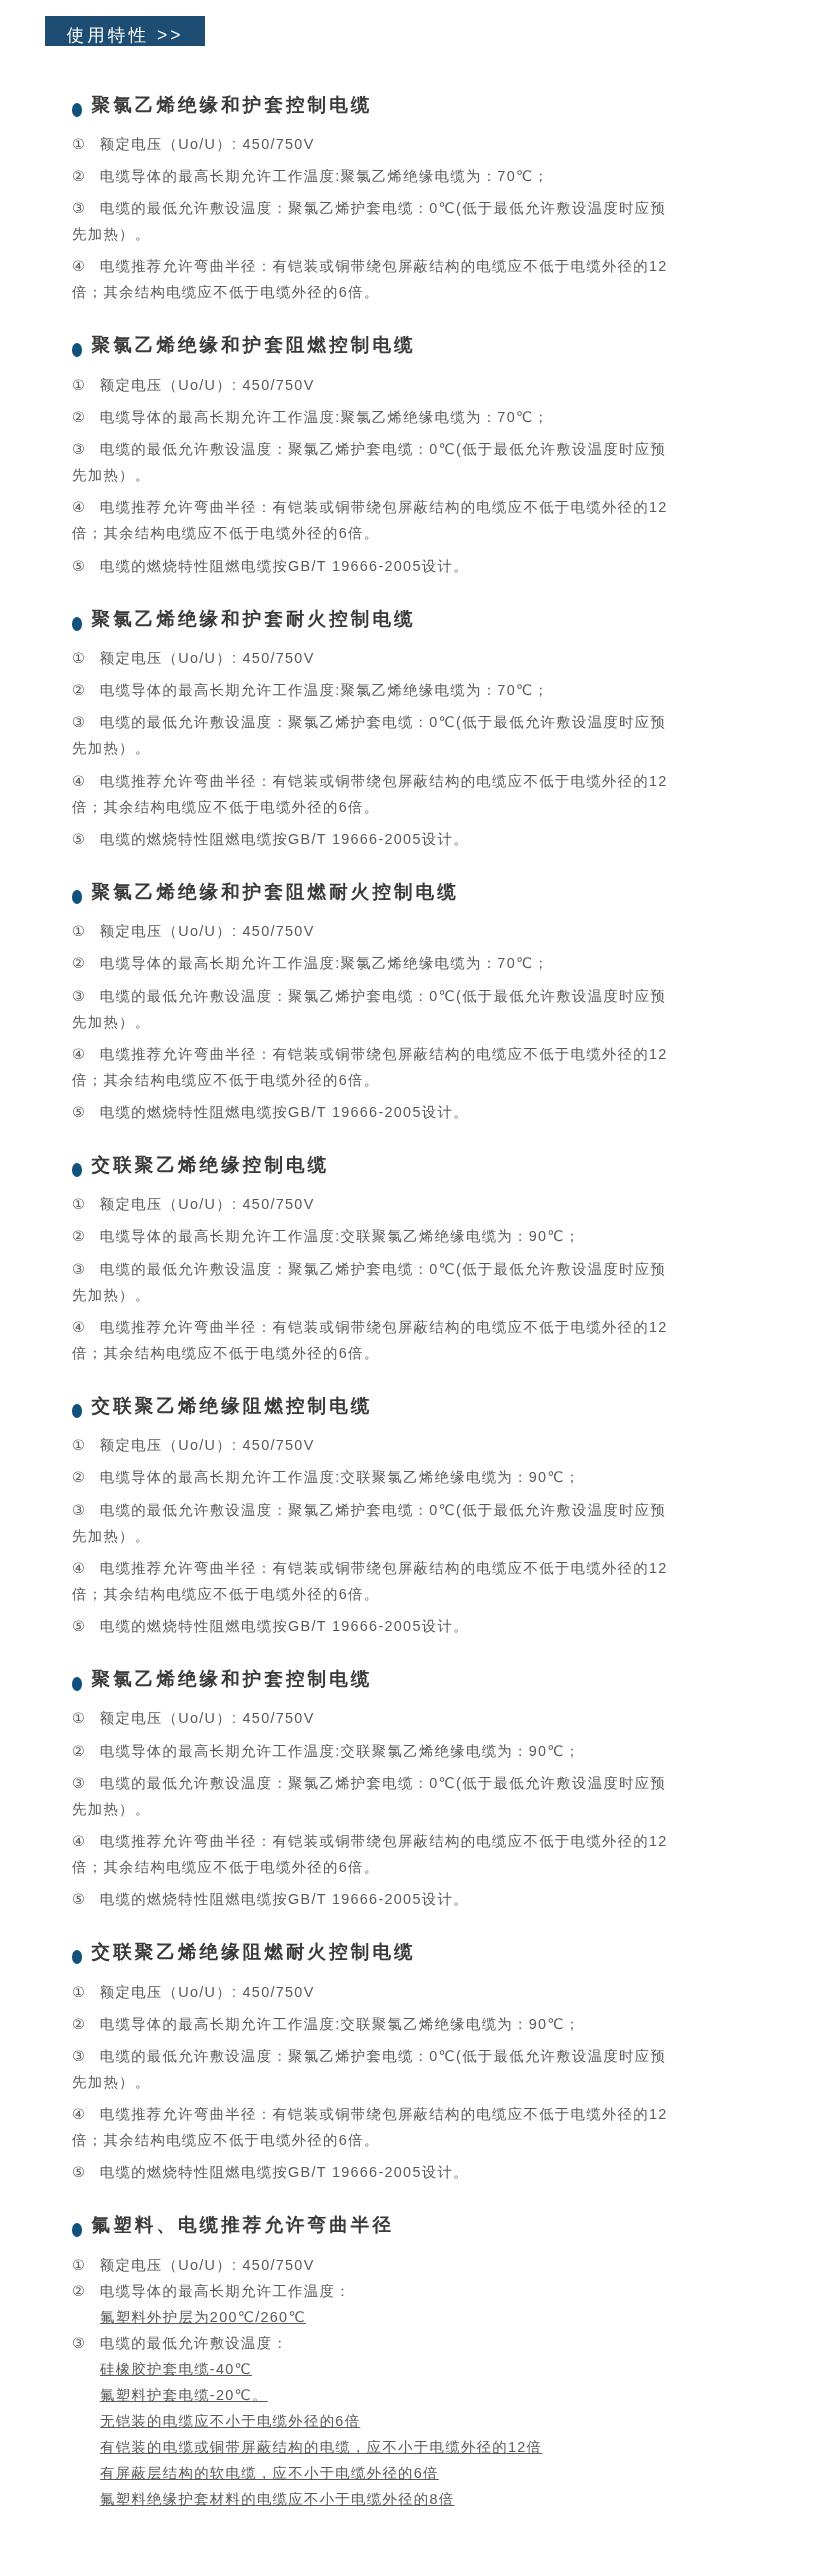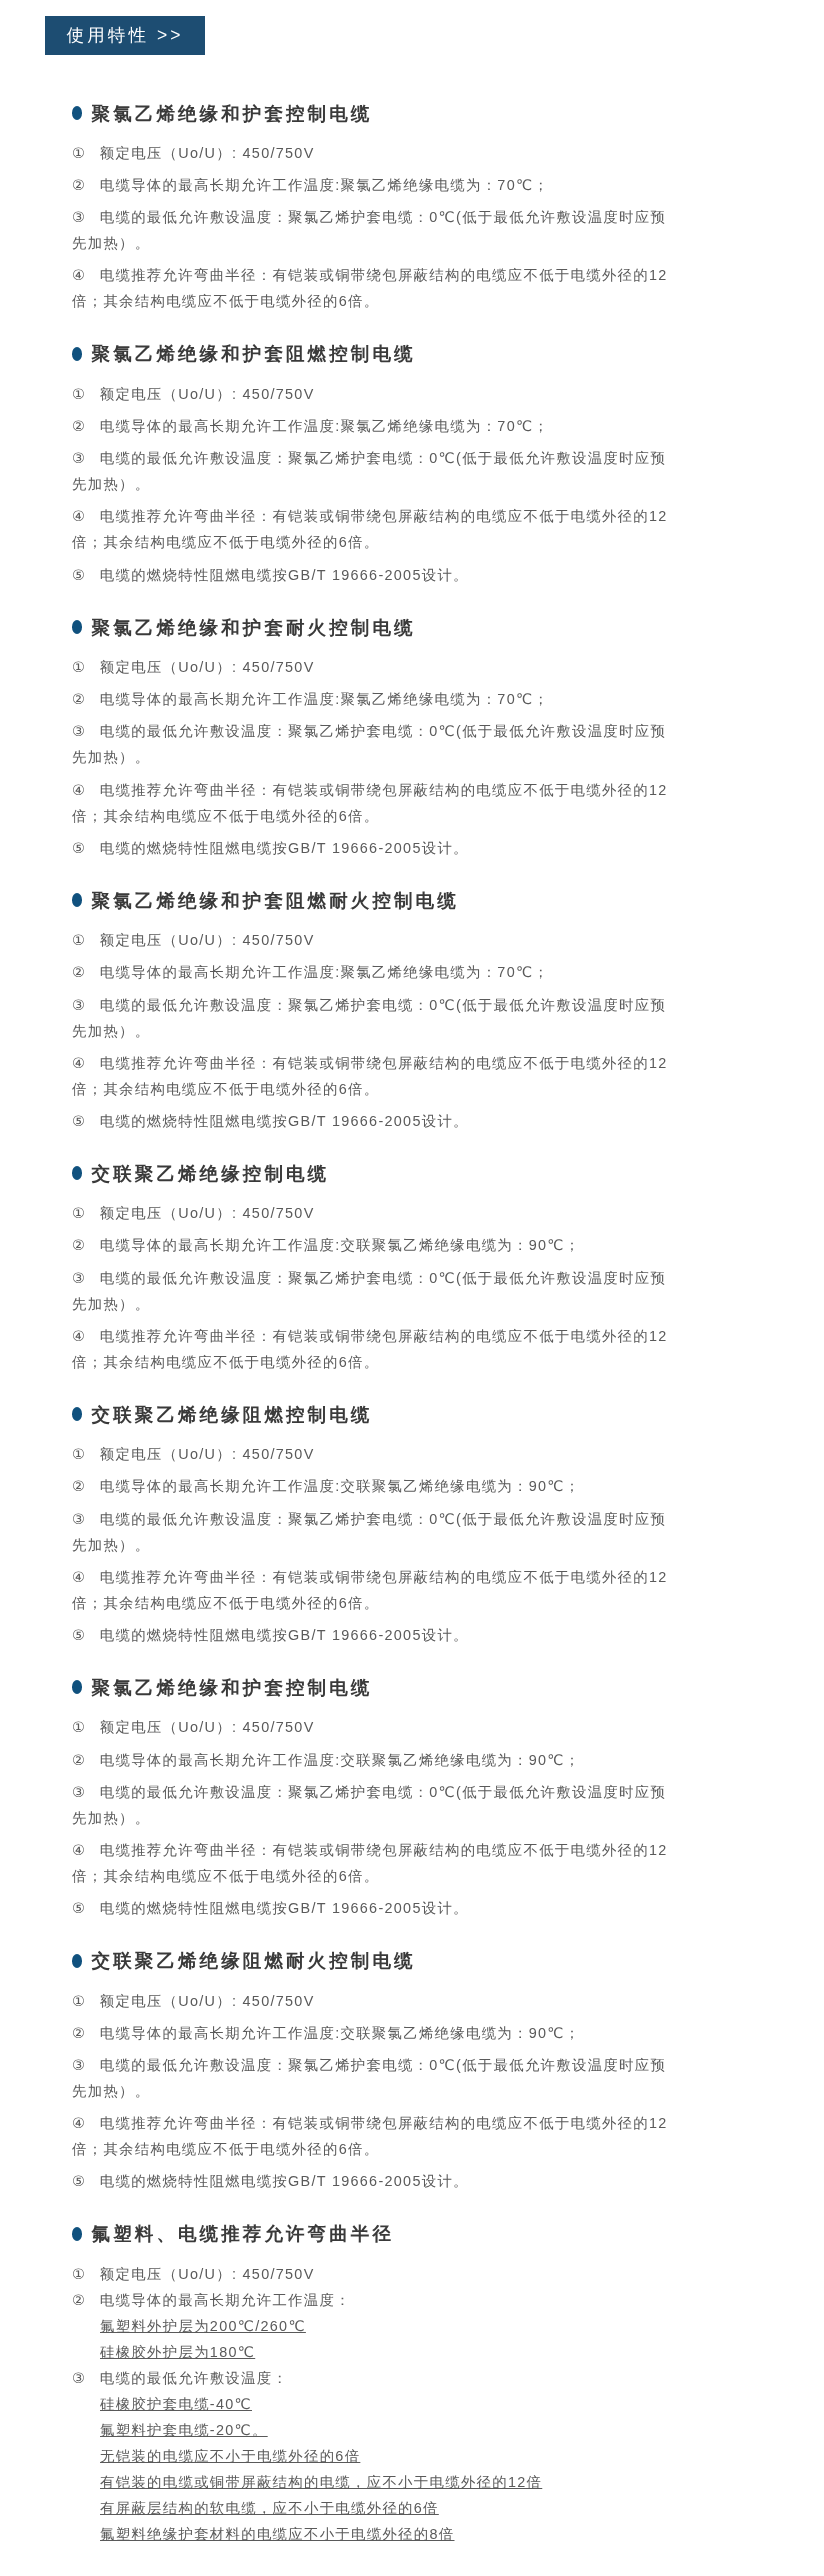--- a/index.html
+++ b/index.html
@@ -11,35 +11,35 @@
   body {
     width: 824px;
     min-height: 2653px;
     position: relative;
   }
   .badge {
     display: inline-block;
     margin: 15.5px 0 0 45px;
     background: var(--accent, #1d4d72);
     color: #ffffff;
-    height: 39px;
+    height: 30px;
     line-height: 39px;
     padding: 0 21.6px;
     font-size: 17.5px;
     letter-spacing: 3.1px;
     font-weight: normal;
   }
   main {
     padding: 0 62px 36px 72px;
   }
   .section { margin-top: 27px; }
   .section:first-child { margin-top: 46px; }
   .title-row {
     display: flex;
-    align-items: center;
+    align-items: flex-end;
     margin-bottom: 14.4px;
   }
   .bullet {
     width: 10.3px;
     height: 14px;
     border-radius: 50%;
     background: var(--accent2, #10517e);
     margin-right: 9.3px;
     flex: none;
   }
@@ -261,21 +261,20 @@
       <div class="title-row">
         <span class="bullet"></span>
         <h2 class="section-title">氟塑料、电缆推荐允许弯曲半径</h2>
       </div>
       <div class="item">
         <div class="line first"><span class="num">①</span><span class="txt">额定电压（Uo/U）: 450/750V</span></div>
       </div>
       <div class="item">
         <div class="line first"><span class="num">②</span><span class="txt">电缆导体的最高长期允许工作温度：</span></div>
         <div class="line indent">氟塑料外护层为200℃/260℃</div>
-        <div class="line indent">硅橡胶外护层为180℃</div>
       </div>
       <div class="item">
         <div class="line first"><span class="num">③</span><span class="txt">电缆的最低允许敷设温度：</span></div>
         <div class="line indent">硅橡胶护套电缆-40℃</div>
         <div class="line indent">氟塑料护套电缆-20℃。</div>
       </div>
       <div class="item">
         <div class="line indent">无铠装的电缆应不小于电缆外径的6倍</div>
         <div class="line indent">有铠装的电缆或铜带屏蔽结构的电缆，应不小于电缆外径的12倍</div>
         <div class="line indent">有屏蔽层结构的软电缆，应不小于电缆外径的6倍</div>

